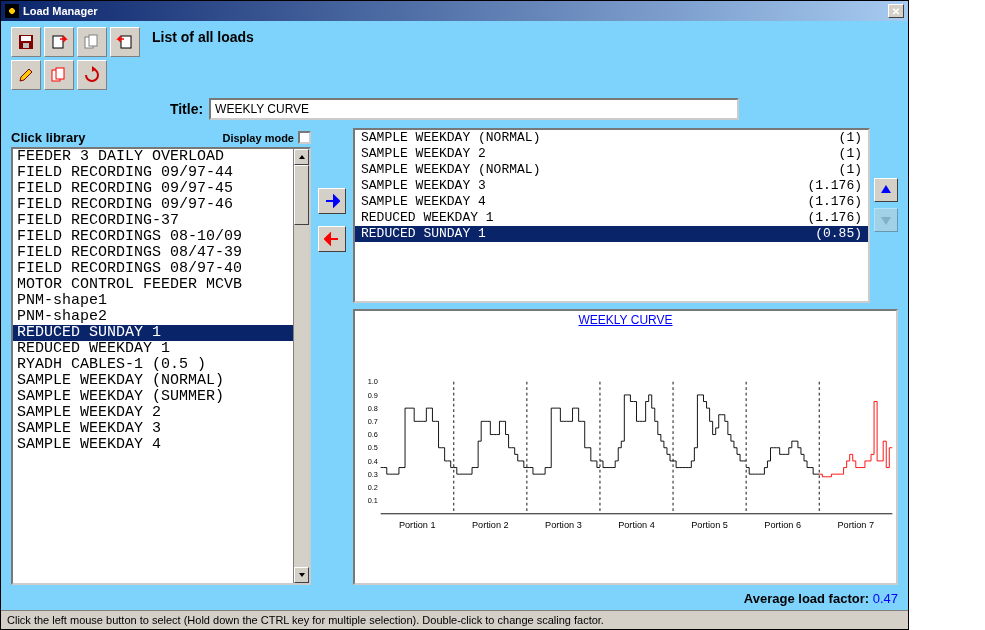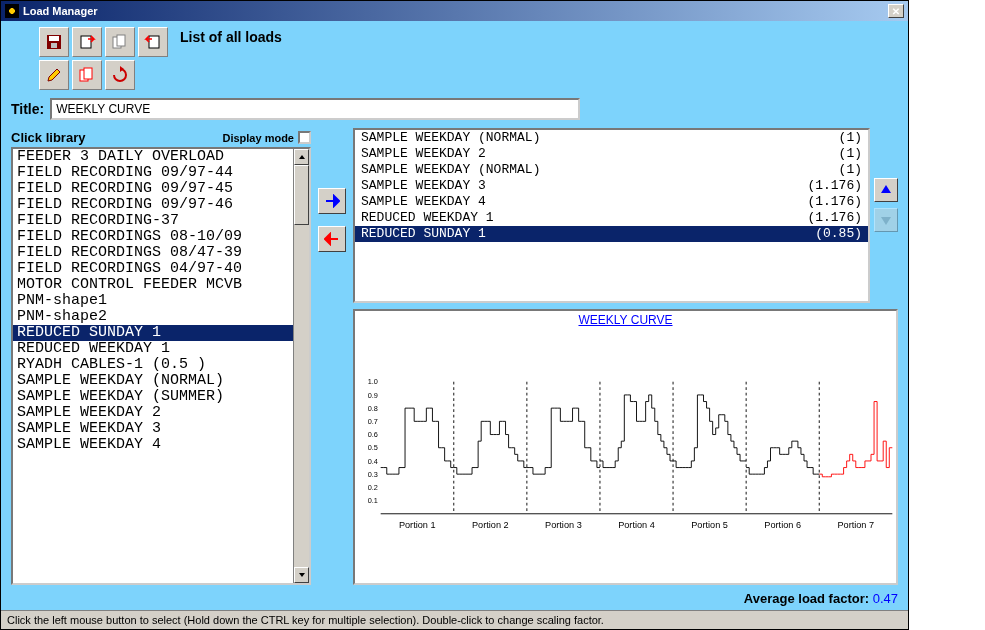--- a/index.html
+++ b/index.html
@@ -7,30 +7,30 @@
 
 .window { width: 909px; height: 630px; background: #7dd3fc; border: 1px solid #000; display: flex; flex-direction: column; }
 
 .titlebar { background: linear-gradient(to right, #0a246a, #a6caf0); color: #fff; padding: 2px 4px; display: flex; align-items: center; justify-content: space-between; height: 20px; }
 .titlebar-left { display: flex; align-items: center; gap: 4px; }
 .titlebar-icon { width: 14px; height: 14px; background: #000; display: inline-block; position: relative; }
 .titlebar-icon::before { content:''; position:absolute; inset:2px; background: radial-gradient(circle,#fc0 40%,#000 42%); }
 .titlebar-title { font-size: 11px; font-weight: bold; }
 .close-btn { width: 16px; height: 14px; background: #d4d0c8; border: 1px solid #fff; border-right-color:#404040; border-bottom-color:#404040; display: flex; align-items: center; justify-content: center; font-family: Arial; font-size: 10px; font-weight: bold; cursor: pointer; }
 
-.toolbar-area { display: flex; align-items: flex-start; padding: 6px 10px 2px 10px; gap: 8px; margin-left: 28px; }
+.toolbar-area { display: flex; align-items: flex-start; padding: 6px 10px 2px 10px; gap: 8px; }
 .toolbar-grid { display: grid; grid-template-columns: repeat(4, 30px); grid-template-rows: repeat(2, 30px); gap: 3px; }
 .tool-btn { width: 30px; height: 30px; background: #d4d0c8; border: 1px solid; border-color: #fff #808080 #808080 #fff; display: flex; align-items: center; justify-content: center; cursor: pointer; }
 .tool-btn svg { width: 18px; height: 18px; }
 
 .list-header { font-weight: bold; font-size: 14px; padding: 2px 0 4px 4px; }
 .dropdown { width: 780px; height: 22px; background: #fff; border: 2px inset #ccc; display: flex; align-items: center; padding: 0 4px; justify-content: space-between; }
 .dropdown-arrow { width: 16px; height: 16px; background: #d4d0c8; border: 1px solid; border-color:#fff #404040 #404040 #fff; display:flex;align-items:center;justify-content:center; }
 
-.title-row { display: flex; align-items: center; gap: 6px; padding: 6px 10px 4px 10px; }
+.title-row { display: flex; align-items: center; gap: 6px; padding: 6px 10px 4px 10px; justify-content: center; }
 .title-label { font-weight: bold; font-size: 14px; }
 .title-input { width: 530px; height: 22px; background: #fff; border: 2px inset #ccc; padding: 0 4px; font-family: Arial; font-size: 12px; }
 
 .main-area { display: flex; gap: 6px; padding: 4px 10px 2px 10px; flex: 1; min-height: 0; }
 .left-col { width: 300px; display: flex; flex-direction: column; }
 .mid-col { width: 30px; display: flex; flex-direction: column; align-items: center; gap: 12px; padding-top: 60px; }
 .right-col { flex: 1; display: flex; flex-direction: column; min-width: 0; position: relative; }
 
 .section-header { display: flex; align-items: center; justify-content: space-between; font-weight: bold; font-size: 13px; padding: 2px 0; }
 .display-mode { font-weight: bold; font-size: 11px; display: flex; align-items: center; gap: 4px; }
@@ -144,21 +144,21 @@
       </div>
       <div class="listbox">
         <div class="listbox-inner" id="shape-lib-inner">
             <div class="list-item">FEEDER 3  DAILY OVERLOAD</div>
             <div class="list-item">FIELD RECORDING 09/97-44</div>
             <div class="list-item">FIELD RECORDING 09/97-45</div>
             <div class="list-item">FIELD RECORDING 09/97-46</div>
             <div class="list-item">FIELD RECORDING-37</div>
             <div class="list-item">FIELD RECORDINGS 08-10/09</div>
             <div class="list-item">FIELD RECORDINGS 08/47-39</div>
-            <div class="list-item">FIELD RECORDINGS 04/97-40</div>
+            <div class="list-item">FIELD RECORDINGS 08/97-40</div>
             <div class="list-item">MOTOR CONTROL FEEDER MCVB</div>
             <div class="list-item">PNM-shape1</div>
             <div class="list-item">PNM-shape2</div>
             <div class="list-item selected">REDUCED SUNDAY 1</div>
             <div class="list-item">REDUCED WEEKDAY 1</div>
             <div class="list-item">RYADH CABLES-1 (0.5 )</div>
             <div class="list-item">SAMPLE WEEKDAY (NORMAL)</div>
             <div class="list-item">SAMPLE WEEKDAY (SUMMER)</div>
             <div class="list-item">SAMPLE WEEKDAY 2</div>
             <div class="list-item">SAMPLE WEEKDAY 3</div>

